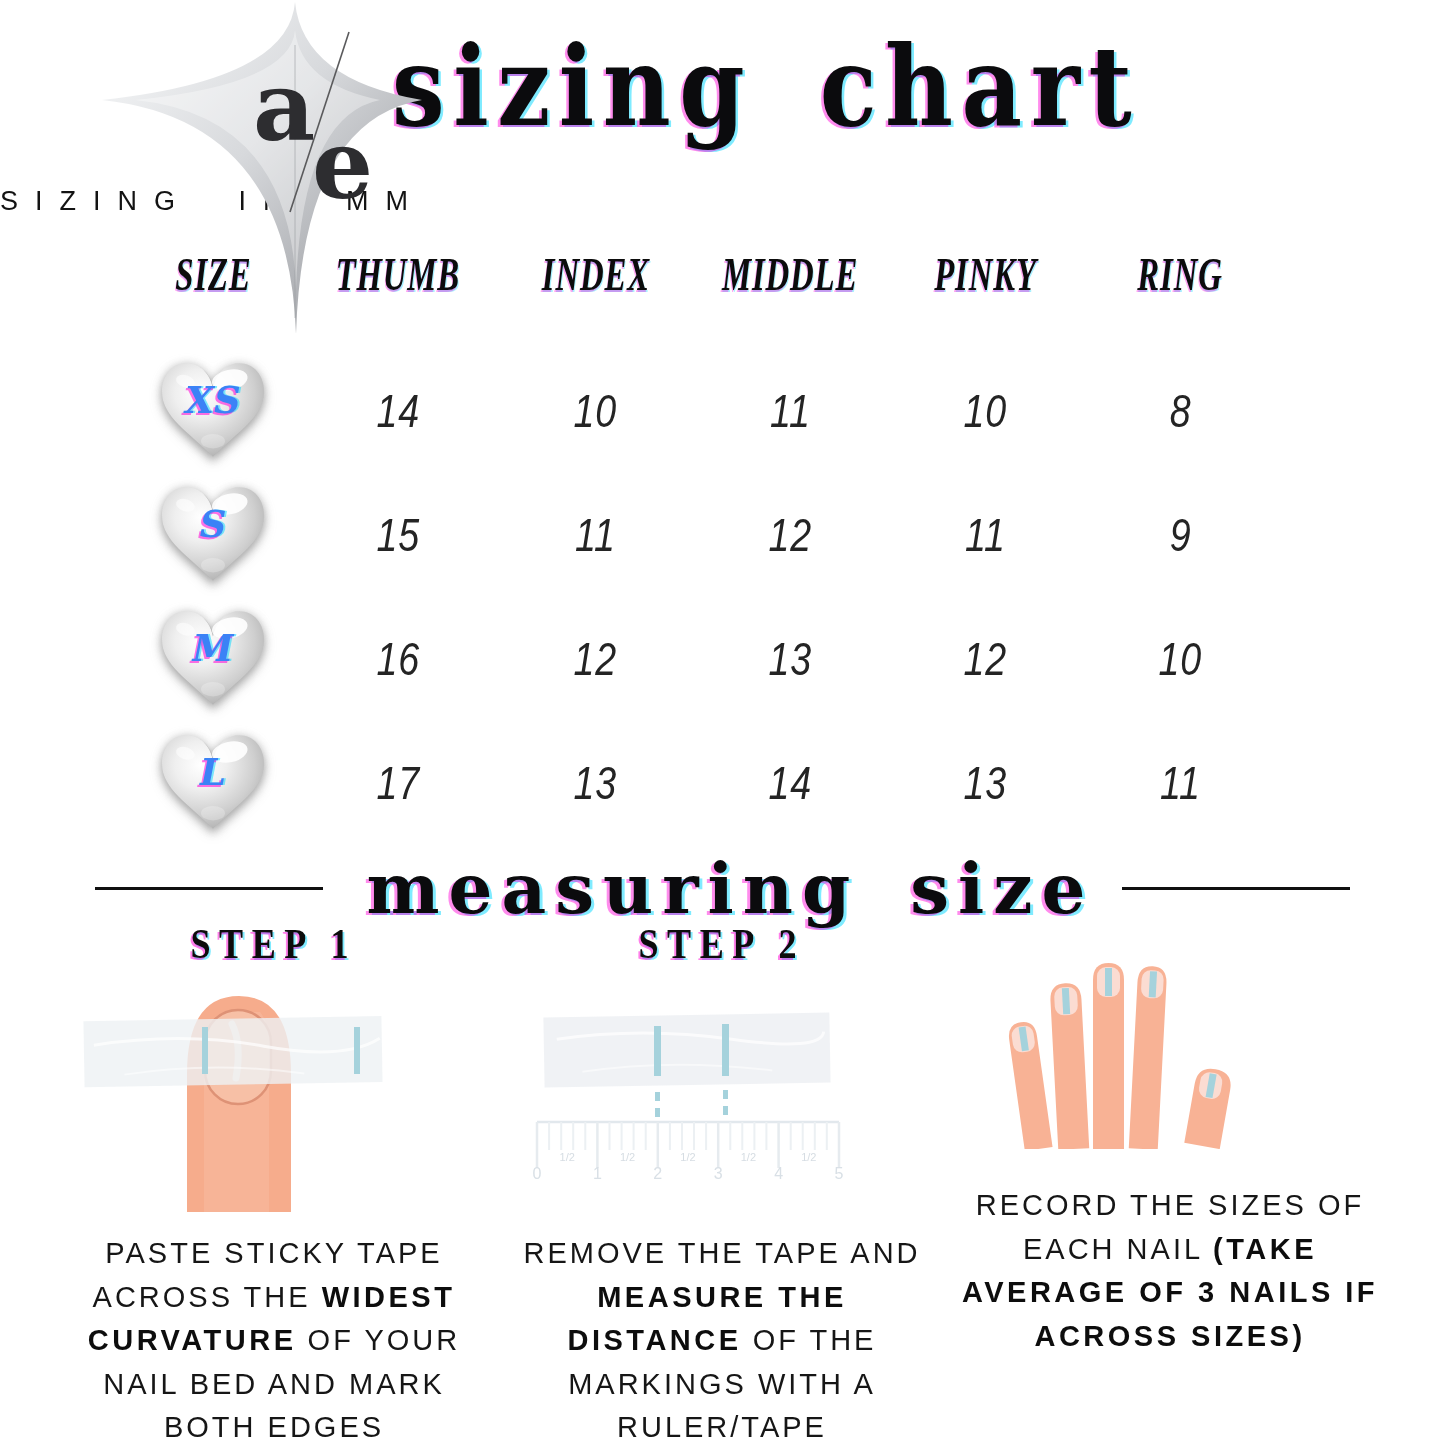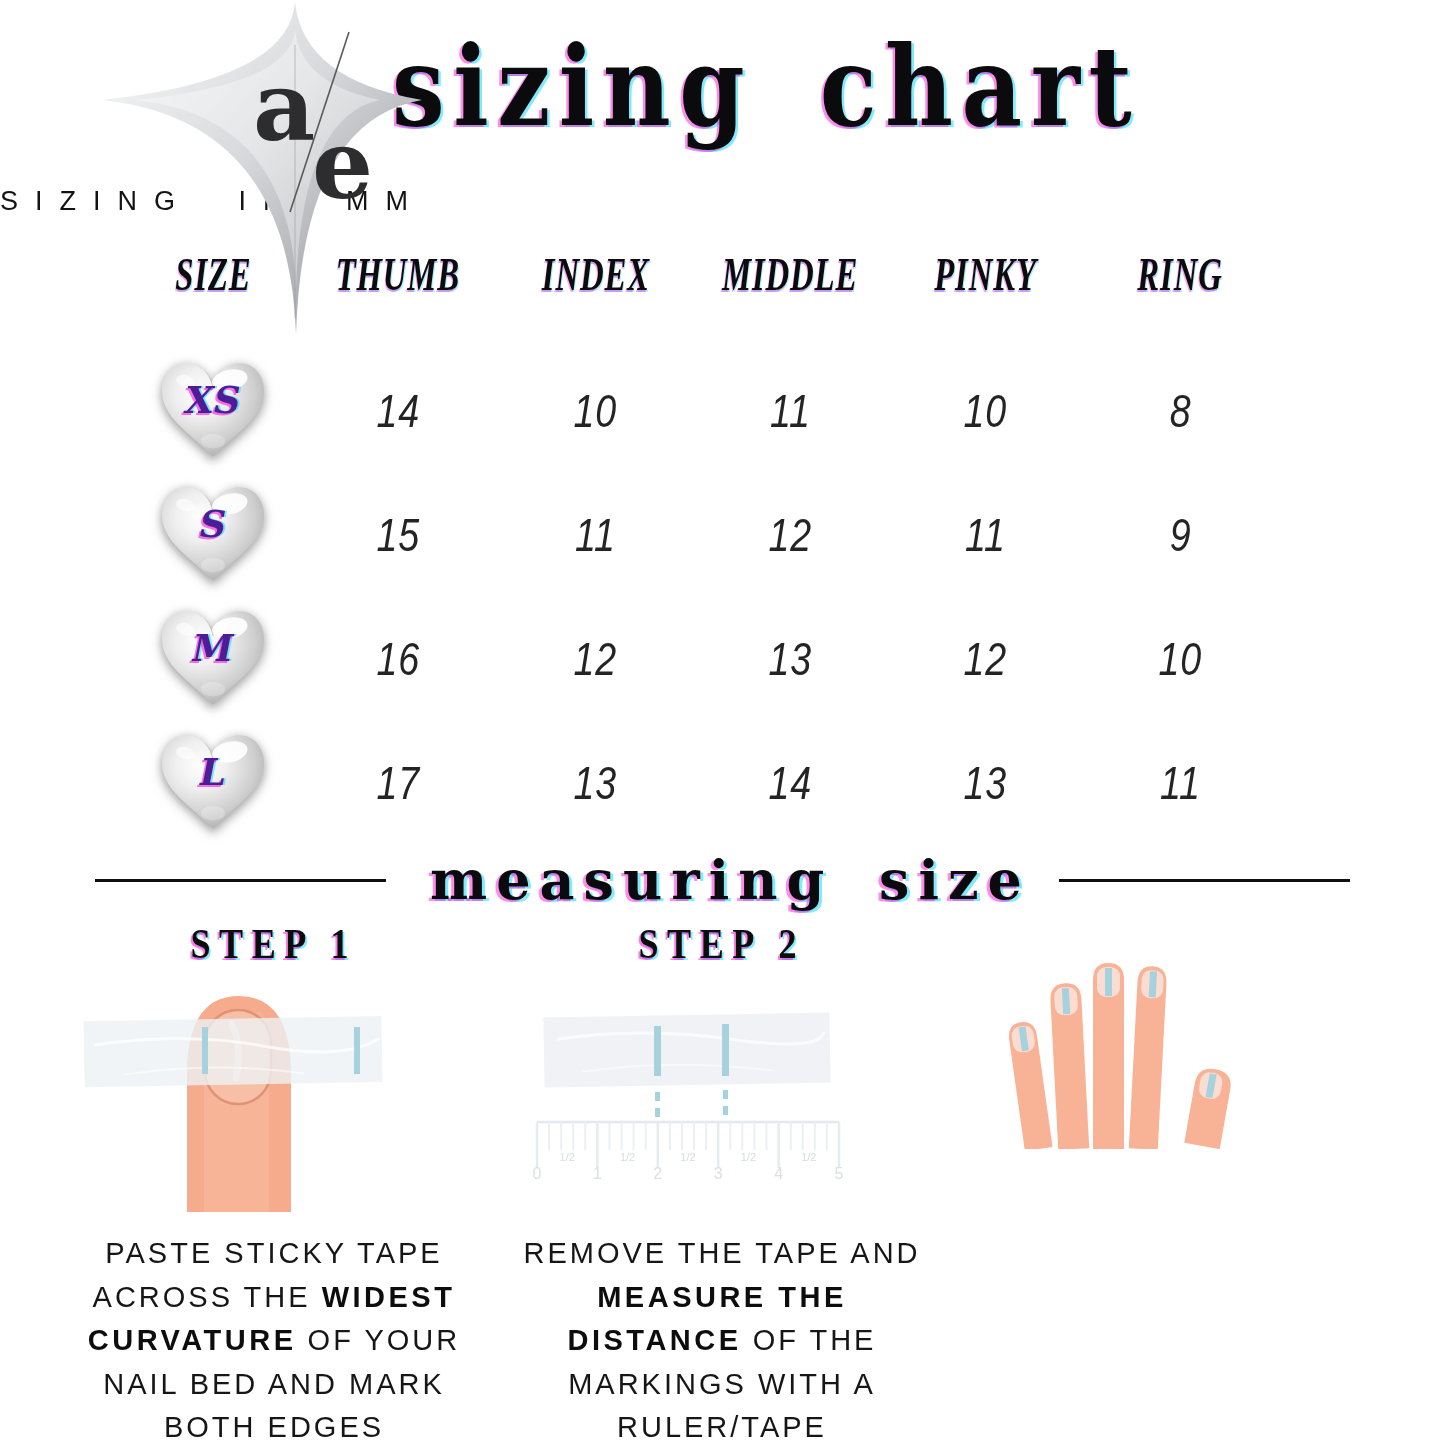--- a/index.html
+++ b/index.html
@@ -21,27 +21,27 @@
        grid-template-columns:170px 200px 195px 195px 195px 195px;justify-items:center;align-items:center;font-style:italic;}
   .hgrid{top:248px;height:52px;}
   .hcell span{display:inline-block;font-family:"Liberation Serif",serif;font-weight:700;font-size:40px;
        letter-spacing:1px;color:#0c0c0c;transform:scale(.82,1.18);
        text-shadow:-1px 1px 0 rgba(255,0,214,.35), 1px 1px 0 rgba(0,216,255,.35);}
   .rgrid{top:348px;grid-auto-rows:124px;}
   .num{display:inline-block;transform:scaleX(.8);font-size:47px;font-weight:300;color:#242424;letter-spacing:1px;}
   .heart-cell{position:relative;width:120px;height:114px;}
   .heart-svg{width:120px;height:114px;filter:drop-shadow(0 5px 5px rgba(115,115,115,.5)) drop-shadow(0 0 4px rgba(130,130,130,.35));}
   .hlabel{position:absolute;left:0;right:0;top:12%;height:58%;display:flex;align-items:center;justify-content:center;
-       font-family:"DejaVu Serif",serif;font-weight:bold;font-size:37px;color:#4c1d95;
+       font-family:"DejaVu Serif",serif;font-weight:bold;font-size:37px;color:#3b82f6;
        text-shadow:-2px 2px 0 rgba(255,0,214,.55), 2px 0 0 rgba(0,216,255,.5);}
 
   
   .divider{position:absolute;top:848px;left:95px;right:95px;display:flex;align-items:center;gap:28px;z-index:1;}
   .divider .line{flex:1;height:3px;background:#101010;}
-  .dtext{font-family:"DejaVu Serif",serif;font-weight:bold;font-size:54px;letter-spacing:9px;word-spacing:18px;
+  .dtext{font-family:"DejaVu Serif",serif;font-weight:bold;font-size:69px;letter-spacing:9px;word-spacing:18px;
        color:#0b0b0d;white-space:nowrap;
        text-shadow:-3px 2px 0 rgba(255,0,214,.45), 3px 2px 0 rgba(0,216,255,.5);margin-left:16px;}
 
   
   .step{position:absolute;top:922px;width:448px;}
   #step1{left:50px;} #step2{left:498px;} #step3{left:946px;}
   .step-label{height:48px;text-align:center;}
   .step-label span{display:inline-block;font-family:"Liberation Serif",serif;font-weight:700;font-size:38px;
        letter-spacing:9px;color:#0c0c0c;transform:scale(.95,1.1);
        text-shadow:-2px 2px 0 rgba(255,0,214,.5), 2px 2px 0 rgba(0,216,255,.5);}
@@ -241,15 +241,16 @@
           <rect x="173" y="36" width="22" height="28" rx="9" fill="#FBDCD2"></rect>
           <rect x="181" y="37" width="7" height="26" fill="#A5D2DC"></rect>
         </g>
         <g transform="rotate(10 242 212)">
           <path d="M224 212 V152 Q224 134 242 134 Q260 134 260 152 V212 Z" fill="#F8B295"></path>
           <rect x="229" y="138" width="22" height="26" rx="9" fill="#FBDCD2"></rect>
           <rect x="237" y="139" width="7" height="24" fill="#A5D2DC"></rect>
         </g>
       </svg>
     </div>
+    <p class="para"><span>RECORD THE SIZES OF EACH NAIL </span><span class="b">(TAKE AVERAGE OF 3 NAILS IF ACROSS SIZES)</span></p>
   </div>
 
 </div>
 
 </body></html>

